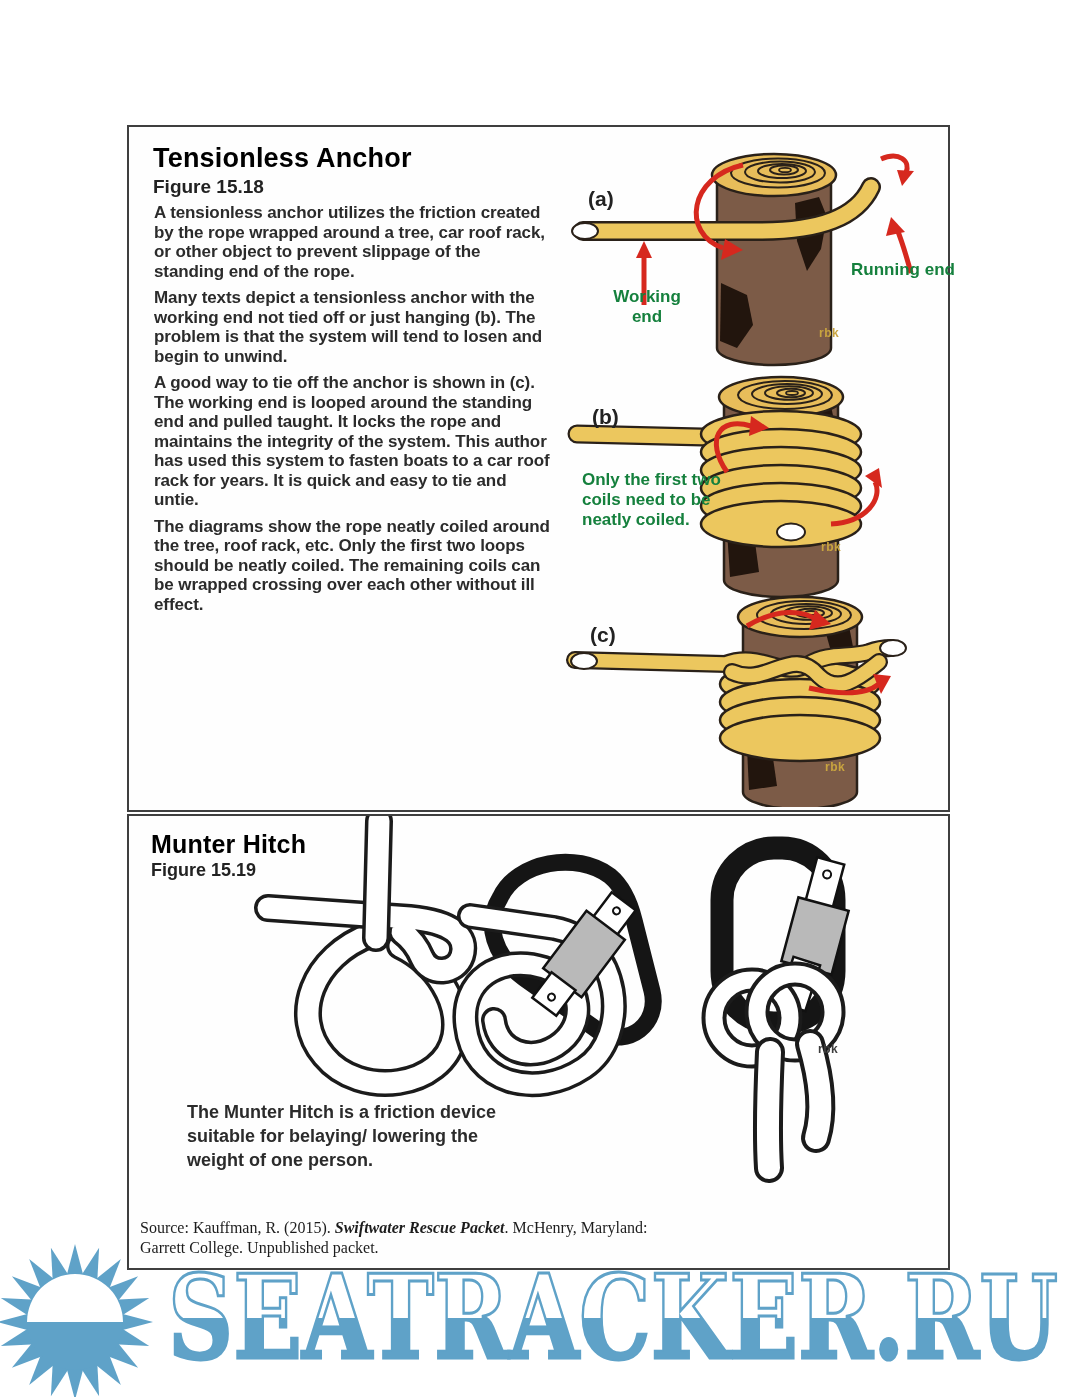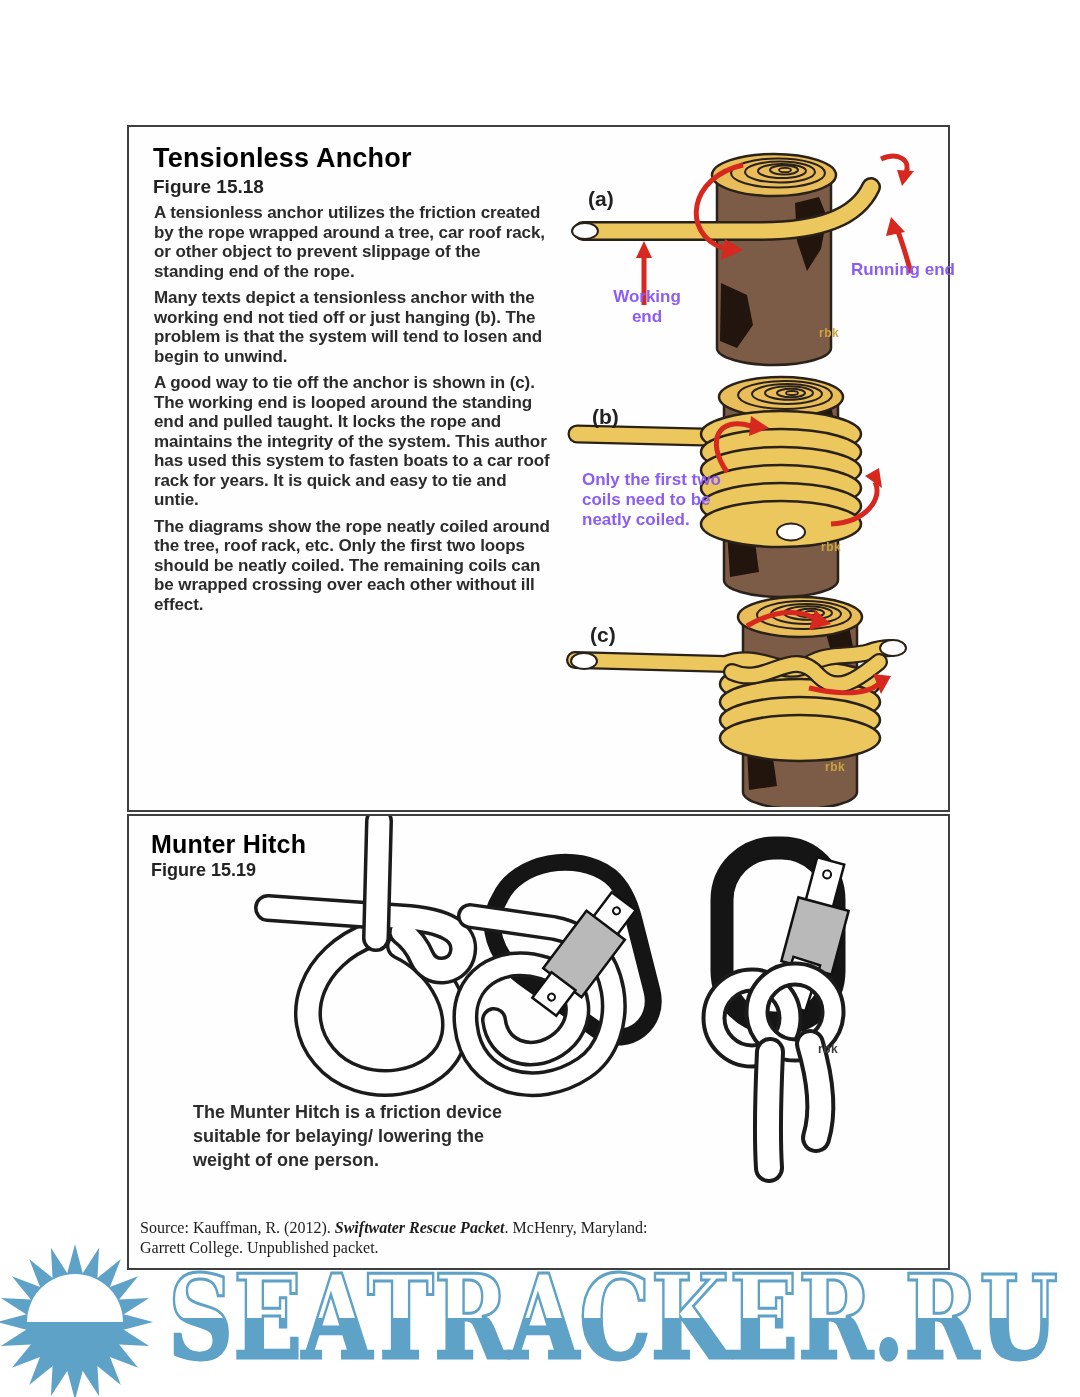--- a/index.html
+++ b/index.html
@@ -8,21 +8,21 @@
     font-family:"Liberation Sans", sans-serif; color:#262626; overflow:hidden;
   }
   .box{position:absolute; border:2px solid #3f3f3f; background:#fefefe;}
   #box1{left:127px; top:125px; width:819px; height:683px;}
   #box2{left:127px; top:814px; width:819px; height:452px;}
   .abs{position:absolute;}
   .fig-title{font-size:27px; font-weight:bold; letter-spacing:0.2px; color:#000000;}
   .fig-label{font-size:19px; font-weight:bold; color:#222;}
   .body-col p{margin:0 0 7px 1px; font-size:17px; font-weight:bold; line-height:19.5px; color:#2b2b2b; letter-spacing:-0.1px;}
   .diag-letter{font-size:21px; font-weight:bold; color:#222;}
-  .diag-note{font-size:17px; font-weight:bold; line-height:20px; color:#8b5cf6;}
+  .diag-note{font-size:17px; font-weight:bold; line-height:20px; color:#15803d;}
   .rbk{font-size:12px; font-weight:bold; color:#c9a43f; letter-spacing:0.5px;}
   .rbk-dark{color:#3d3d3d;}
   .caption{font-size:18px; font-weight:bold; line-height:24px; color:#2b2b2b;}
   .source{font-family:"Liberation Serif", serif; font-size:16px; line-height:20px; color:#1c1c1c;}
   .source .wtitle{font-weight:bold; font-style:italic;}
   svg{display:block;}
 </style>
 </head>
 <body>
 
@@ -195,24 +195,24 @@
           <circle cx="563" cy="196" r="38" fill="none" stroke="#ffffff" stroke-width="17"></circle>
           <path d="M538,236 C536,280 535,320 537,352" fill="none" stroke="#1b1b1b" stroke-width="30"></path>
           <path d="M538,236 C536,280 535,320 537,352" fill="none" stroke="#ffffff" stroke-width="22"></path>
           <path d="M578,228 C588,262 592,296 584,322" fill="none" stroke="#1b1b1b" stroke-width="30"></path>
           <path d="M578,228 C588,262 592,296 584,322" fill="none" stroke="#ffffff" stroke-width="22"></path>
         </g>
       </g>
     </svg>
     <span class="abs rbk rbk-dark" style="left:689px; top:226px;">rbk</span>
 
-    <div class="abs caption" style="left:64px; top:284px; width:330px;">The Munter Hitch is a friction device suitable for belaying/ lowering the weight of one person.</div>
+    <div class="abs caption" style="left:58px; top:284px; width:330px;">The Munter Hitch is a friction device suitable for belaying/ lowering the weight of one person.</div>
 
     <p class="abs source" style="left:11px; top:402px; width:790px; margin:0;">
-      <span>Source: Kauffman, R. (2012). </span><span class="wtitle">Swiftwater Rescue Packet</span><span>. McHenry, Maryland:</span><br>
+      <span>Source: Kauffman, R. (2015). </span><span class="wtitle">Swiftwater Rescue Packet</span><span>. McHenry, Maryland:</span><br>
       <span>Garrett College. Unpublished packet.</span>
     </p>
   </section>
 
   <svg class="abs" style="left:0; top:1240px;" width="1080" height="157" viewBox="0 0 1080 157">
     <defs>
       <clipPath id="wm-bottom-half">
           <rect x="150" y="78" width="930" height="79"></rect>
         </clipPath>
     </defs>

